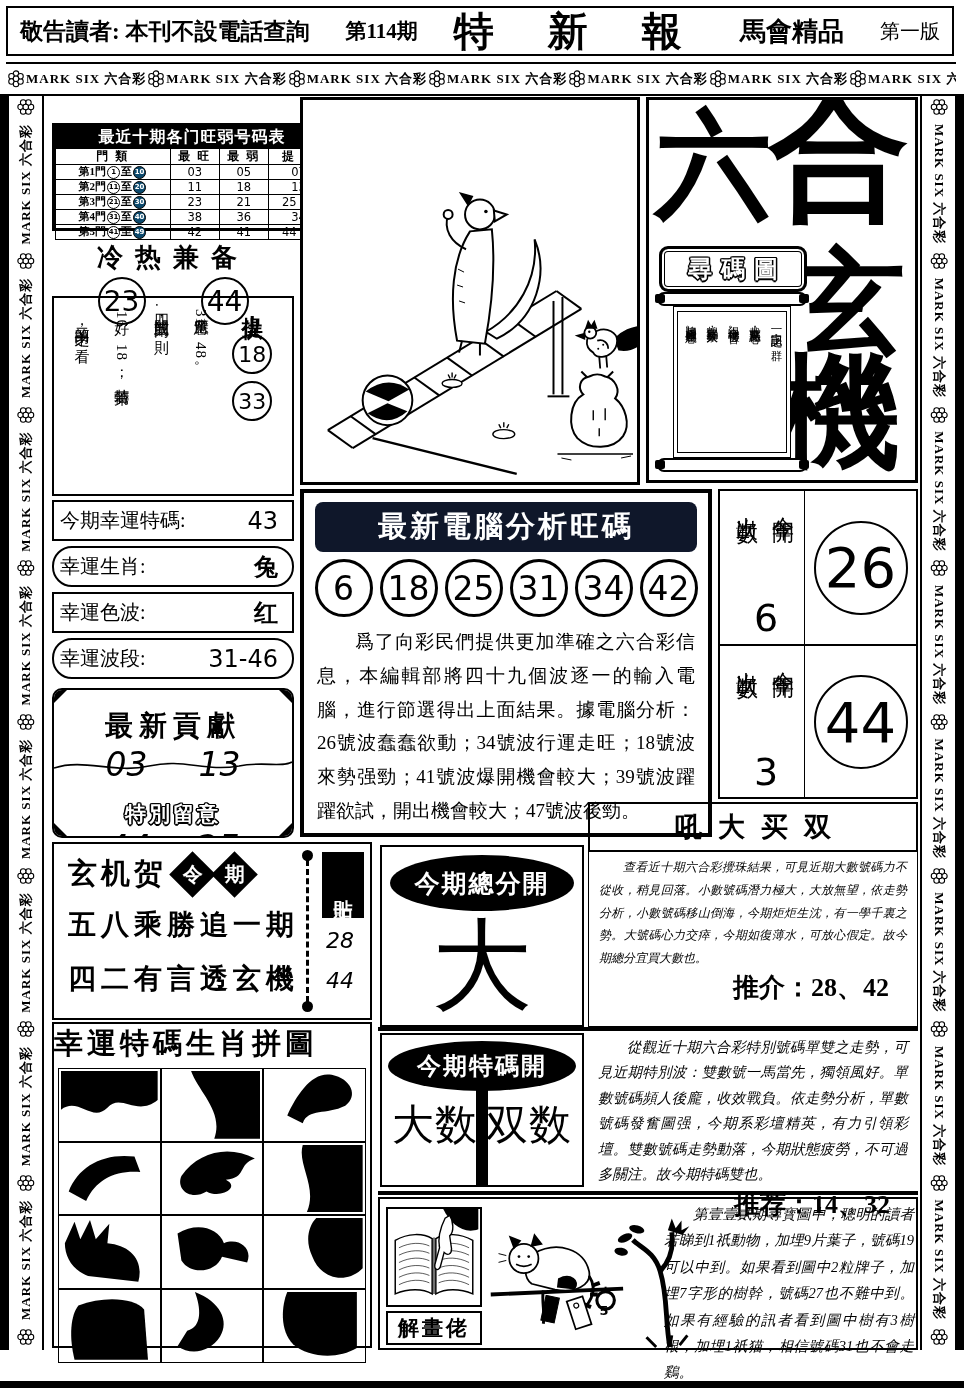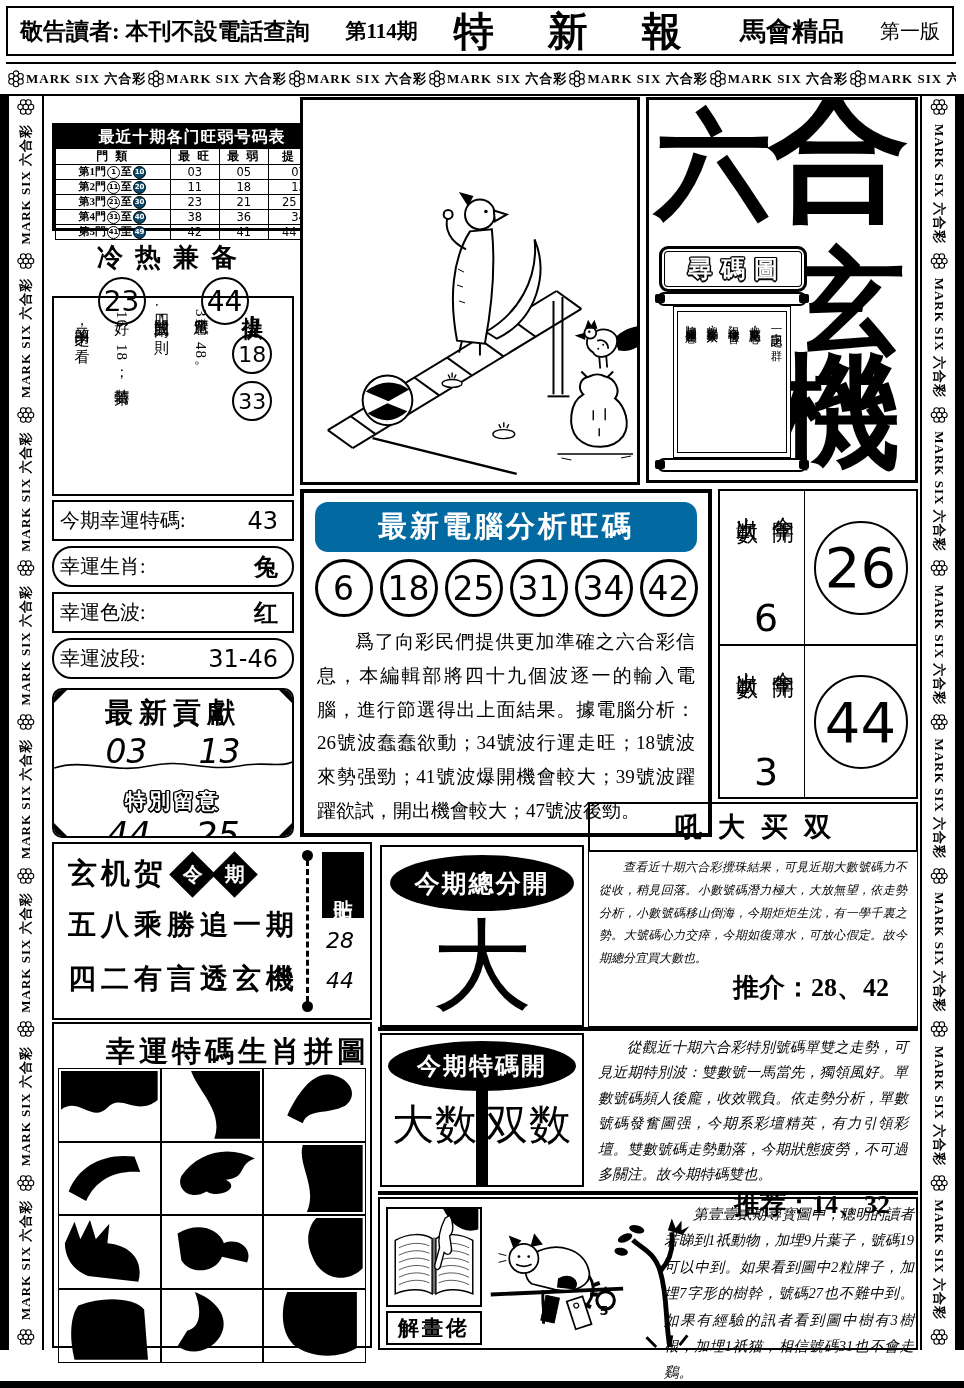--- a/index.html
+++ b/index.html
@@ -61,21 +61,21 @@
   
   #lucky-rows{left:52px;top:500px;width:242px;}
   .lucky-row{height:41px;border:2px solid #000;box-sizing:border-box;margin-bottom:5px;display:flex;
      align-items:center;justify-content:space-between;padding:0 14px 0 6px;background:#fff;}
   .lucky-row.round{border-radius:20px;}
   .ll{font-size:20px;} .lv{font-size:24px;font-family:"DejaVu Sans",sans-serif;}
   .lucky-row:nth-child(2) .lv,.lucky-row:nth-child(3) .lv{font-family:"Liberation Serif",serif;font-weight:bold;}
   
   #contrib{left:52px;top:688px;width:242px;height:150px;border:2px solid #000;border-radius:10px;
      box-sizing:border-box;overflow:hidden;}
-  #contrib .c-title{font-size:28px;font-weight:bold;text-align:center;letter-spacing:6px;margin-top:4px;}
+  #contrib .c-title{font-size:28px;font-weight:bold;text-align:center;letter-spacing:6px;margin-top:17px;}
   #contrib .c-nums{display:flex;justify-content:space-around;font-size:33px;font-style:italic;
      font-family:"DejaVu Sans",sans-serif;padding:0 26px;}
   #contrib .wave{position:absolute;left:0;top:66px;width:100%;}
   .outline-text{color:#fff;font-weight:bold;
     text-shadow:-1.5px 0 #000,1.5px 0 #000,0 -1.5px #000,0 1.5px #000,-1px -1px #000,1px 1px #000,1px -1px #000,-1px 1px #000;}
   #contrib .c-note{text-align:center;font-size:21px;letter-spacing:3px;margin-top:16px;}
   #contrib .c-nums2{display:flex;justify-content:space-around;font-size:35px;font-style:italic;
      font-family:"DejaVu Sans",sans-serif;padding:0 30px;}
   .corner{position:absolute;width:0;height:0;}
   .corner.tl{left:-1px;top:-1px;border-top:15px solid #000;border-right:15px solid transparent;}
@@ -93,31 +93,31 @@
   #xj-line1{top:62px;} #xj-line2{top:116px;}
   #xj-dash{position:absolute;left:252px;top:16px;height:142px;border-left:3px dashed #000;}
   #xj-dash::before,#xj-dash::after{content:"";position:absolute;left:-7px;width:11px;height:11px;background:#000;border-radius:50%;}
   #xj-dash::before{top:-10px;} #xj-dash::after{bottom:-10px;}
   #xj-tip{position:absolute;left:268px;top:8px;width:40px;height:64px;background:#000;color:#fff;
      writing-mode:vertical-rl;font-size:19px;font-weight:bold;display:flex;align-items:center;justify-content:center;border:1px solid #000;}
   .xj-num{position:absolute;left:272px;font-size:22px;font-style:italic;font-family:"DejaVu Sans",sans-serif;}
   #xj-n1{top:84px;} #xj-n2{top:124px;}
   
   #zodiac{left:52px;top:1022px;width:320px;height:326px;border:2px solid #000;box-sizing:border-box;}
-  #z-title{font-size:29px;font-weight:bold;text-align:right;letter-spacing:4px;margin-top:8px;}
+  #z-title{font-size:29px;font-weight:bold;text-align:left;letter-spacing:4px;margin-top:0;}
   #zgrid{position:absolute;left:4px;right:4px;top:44px;bottom:4px;display:grid;
      grid-template-columns:repeat(3,1fr);grid-template-rows:repeat(4,1fr);}
   .zcell{border:1px solid #000;padding:2px;box-sizing:border-box;}
   .zcell svg{width:100%;height:100%;display:block;}
   
   #picbox{left:300px;top:97px;width:340px;height:388px;border:3px solid #000;box-sizing:border-box;background:#fff;}
   #picbox svg{width:100%;height:100%;display:block;}
   
   #analysis{left:300px;top:489px;width:412px;height:348px;border:4px solid #000;box-sizing:border-box;}
-  #a-banner{width:382px;height:50px;margin:9px auto 7px;background:#0369a1;border-radius:13px;color:#fff;
+  #a-banner{width:382px;height:50px;margin:9px auto 7px;background:#0f172a;border-radius:8px;color:#fff;
      font-size:29px;font-weight:bold;letter-spacing:3px;display:flex;align-items:center;justify-content:center;white-space:nowrap;}
   #anums{display:flex;justify-content:center;gap:7px;margin-bottom:6px;}
   .anum{width:52px;height:52px;border:3px solid #000;border-radius:50%;display:flex;align-items:center;
      justify-content:center;font-size:33px;font-family:"DejaVu Sans",sans-serif;}
   #a-para{padding:2px 13px;font-size:19px;line-height:1.78;text-align:justify;text-indent:2em;}
   
   #totalpanel{left:380px;top:845px;width:204px;height:182px;border:2px solid #000;box-sizing:border-box;text-align:center;}
   .ellipse{background:#000;border-radius:50%;color:#fff;display:flex;align-items:center;justify-content:center;
      font-weight:bold;margin:8px auto 0;}
   #totalpanel .ellipse{width:184px;height:56px;font-size:25px;letter-spacing:2px;}

